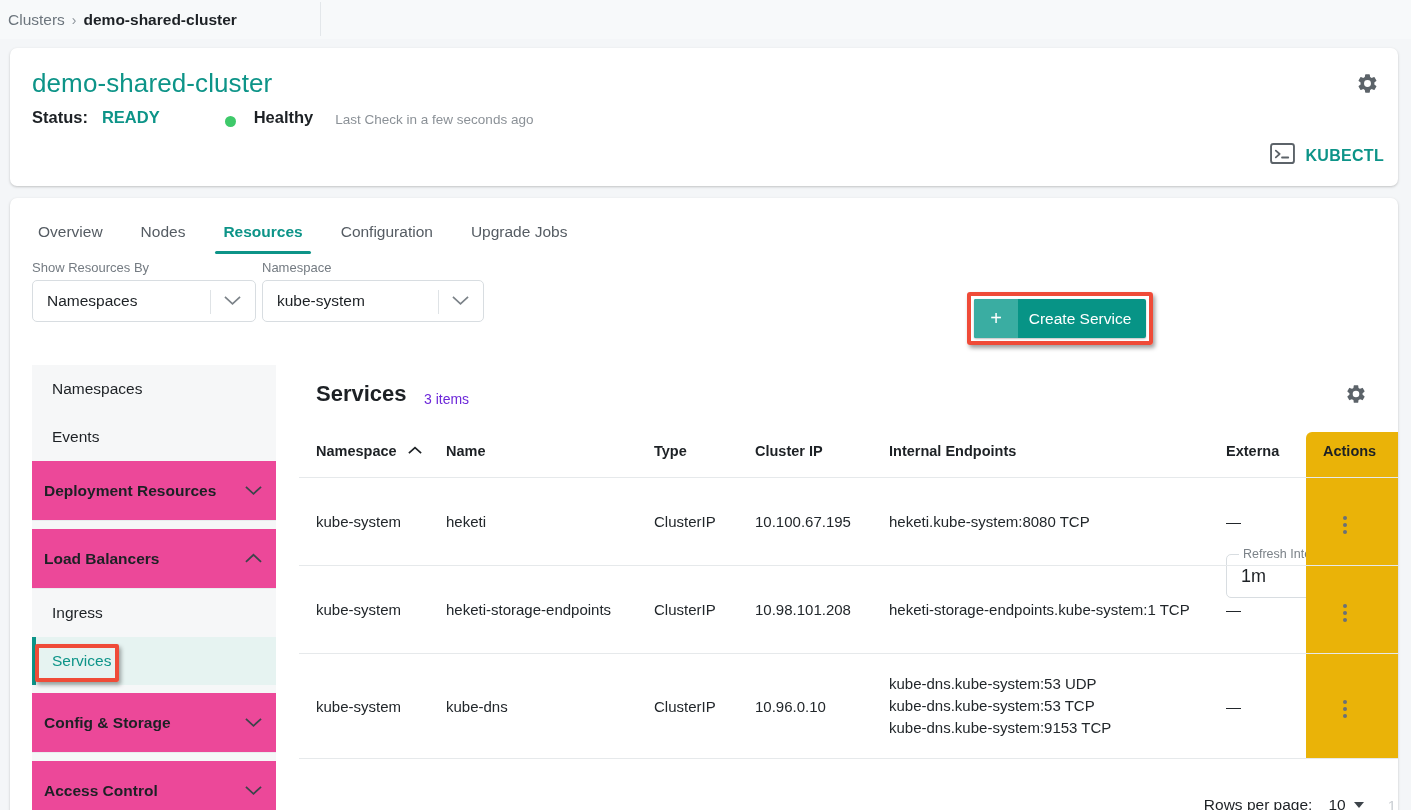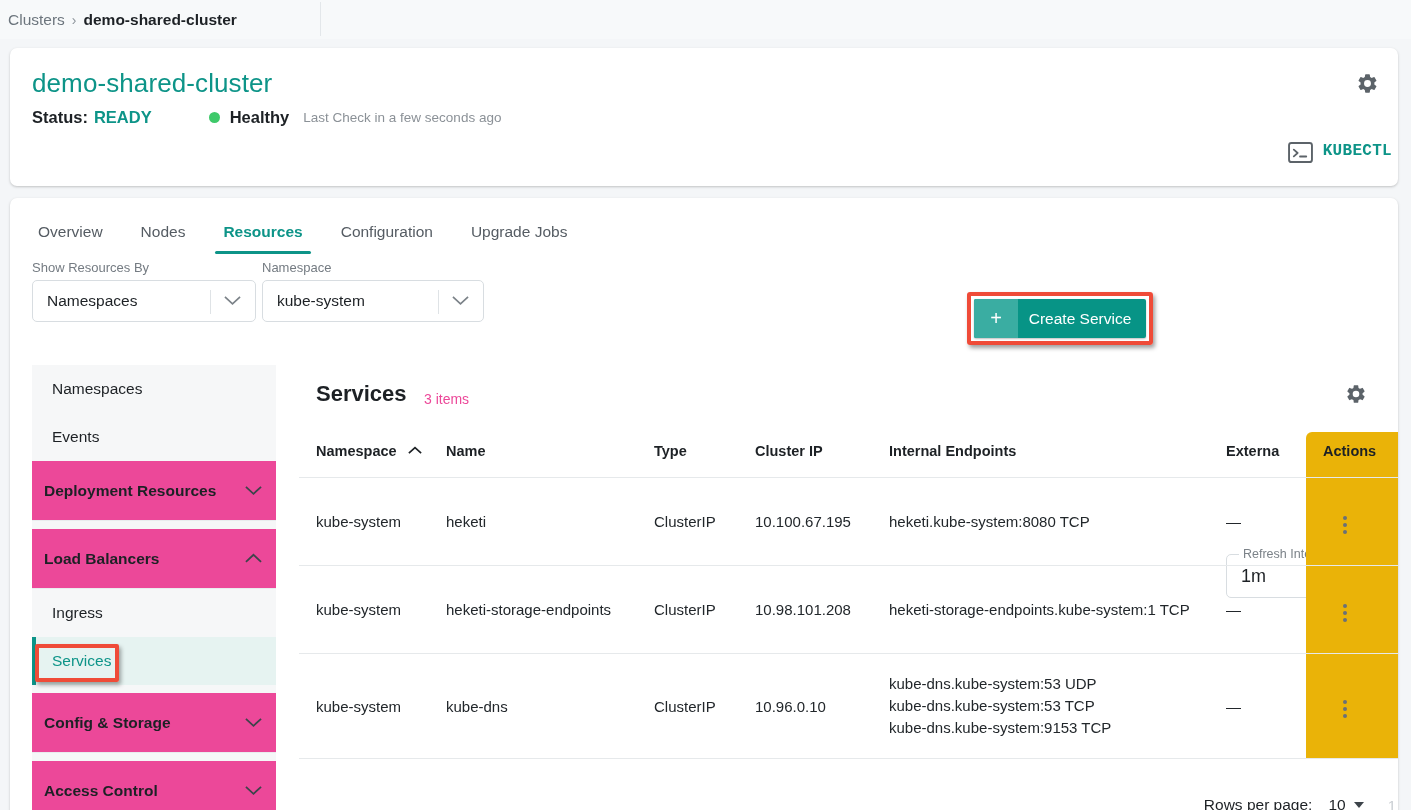--- a/index.html
+++ b/index.html
@@ -38,22 +38,23 @@
   .header-card {
     position: absolute; left: 10px; top: 48px;
     width: 1388px; height: 138px;
     padding: 18px 24px 0 22px;
   }
   .cluster-title {
     color: #0d9488; font-size: 26px; font-weight: normal;
     letter-spacing: .1px; line-height: 34px;
   }
   .status-row {
-    display: flex; align-items: center; margin-top: 8px;
+    display: flex; align-items: flex-end; margin-top: 8px;
     font-size: 16.5px;
+    gap: 8px;
   }
   .status-label { color: #1d2125; font-weight: bold; }
   .status-value { color: #0d9488; font-weight: bold; margin-left: 6px; }
   .health-dot {
     width: 11px; height: 11px; border-radius: 50%;
     background: #3ec96a; margin-left: 57px;
   }
   .health-text { color: #1d2125; font-weight: bold; margin-left: 10px; }
   .last-check { color: #8b9197; font-size: 13.5px; margin-left: 14px; font-weight: normal; }
 
@@ -63,22 +64,22 @@
   }
   .sync-label { color: #1d2125; font-weight: bold; }
   .sync-value { color: #0d9488; font-weight: normal; margin-left: 7px; letter-spacing:.2px;}
   .ext-link-icon { margin-left: 9px; display: inline-flex; cursor: pointer; }
 
   .gear-top {
     position: absolute; right: 19px; top: 24px;
     cursor: pointer;
   }
   .kubectl-wrap {
-    position: absolute; right: 6px; bottom: 18px;
-    display: flex; cursor: pointer; font-family: Liberation Mono, monospace;
+    position: absolute; right: 14px; bottom: 18px;
+    display: flex; align-items: center; cursor: pointer;
   }
   .kubectl-label {
     color: #0d9488; font-weight: bold; font-size: 16px;
     margin-left: 10px; letter-spacing: .3px;
   }
 
   
   .main-card {
     position: absolute; left: 10px; top: 198px;
     width: 1388px; height: 620px;
@@ -219,21 +220,21 @@
   }
   .table-top {
     position: relative; height: 67px;
   }
   .table-title {
     position: absolute; left: 17px; top: 16px;
     font-size: 22px; font-weight: bold; color: #1d2125;
   }
   .table-count {
     position: absolute; left: 125px; top: 26px;
-    font-size: 14px; color: #ec4899;
+    font-size: 14px; color: #6d28d9;
   }
   .search-box {
     position: absolute; left: 663px; top: 13px;
     width: 325px; height: 38px;
     background: #eeeff0; border-radius: 5px;
     display: flex; align-items: center; padding-left: 14px;
     cursor: text;
   }
   .search-placeholder {
     color: #888e94; font-size: 16px; margin-left: 11px;

